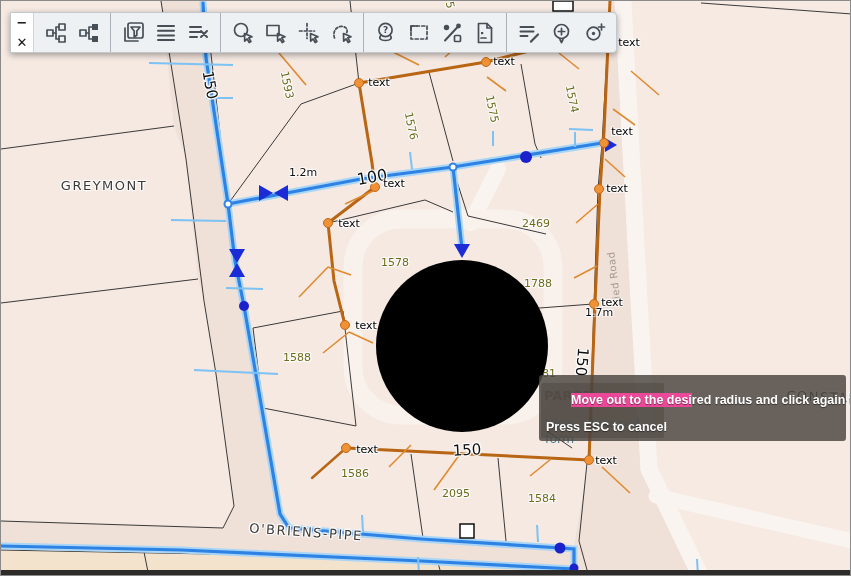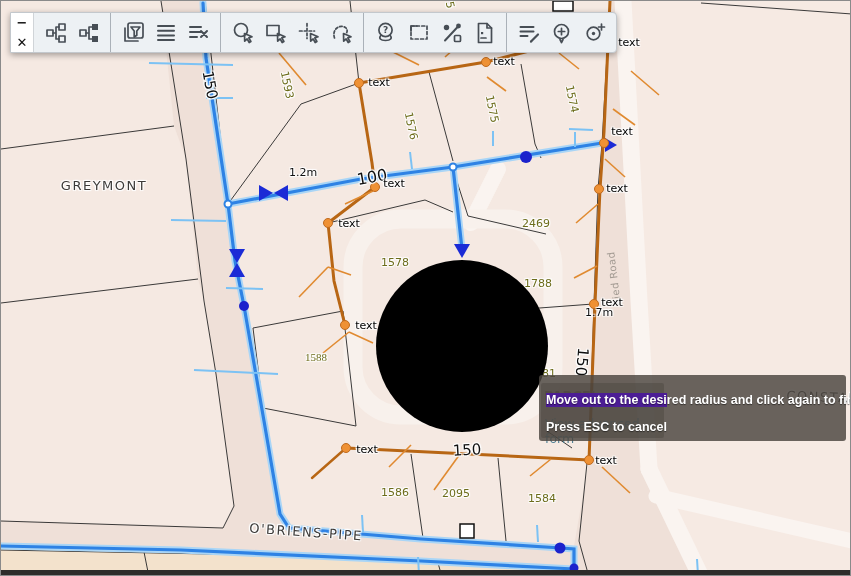--- a/index.html
+++ b/index.html
@@ -36,21 +36,21 @@
   
   #popup-ghost{position:absolute;left:540px;top:382px;width:123px;height:55px;z-index:38;
                background:rgba(22,20,17,.38);border-radius:2px;}
   #popup-ghost .ptitle{position:absolute;left:3px;top:5px;font-size:13px;font-weight:bold;color:#6b5d50;}
   #popup-ghost .plink{position:absolute;left:4px;top:33px;font-size:12.5px;color:#4e7f93;text-decoration:none;}
   #tooltip{position:absolute;left:538px;top:374px;width:307px;height:66px;z-index:40;
            background:rgba(77,72,66,.84);border-radius:3px;color:#fff;font-size:12.5px;font-weight:bold;
            font-family:"Liberation Sans","DejaVu Sans",sans-serif;}
   #tooltip .tl{position:absolute;left:7px;white-space:nowrap;text-shadow:0 1px 1px rgba(0,0,0,.5);}
   #tooltip .l1{top:3px;} #tooltip .l2{top:18px;} #tooltip .l3{top:45px;}
-  #tooltip .hl{background:#4c1d95;}
+  #tooltip .hl{background:#ec4899;margin-left:25px;}
 </style>
 </head>
 <body>
 
 <div id="app">
 
   <div>
   <svg id="map-base" width="851" height="576" viewBox="0 0 851 576">
 
     <g fill="#f5e9e2" stroke="none">
@@ -210,22 +210,22 @@
       <span class="lbl measure halo" style="left: 598px; top: 273px; --r: 0deg;">1.7m</span>
       <span class="lbl parcel halo" style="left: 286px; top: 84px; --r: 78deg;">1593</span>
       <span class="lbl parcel halo" style="left: 410px; top: 125px; --r: 78deg;">1576</span>
       <span class="lbl parcel halo" style="left: 491px; top: 108px; --r: 78deg;">1575</span>
       <span class="lbl parcel halo" style="left: 571px; top: 98px; --r: 78deg;">1574</span>
       <span class="lbl parcel halo" style="left: 449px; top: 4px; --r: 78deg;">5</span>
       <span class="lbl parcel halo" style="left: 535px; top: 222px; --r: 0deg;">2469</span>
       <span class="lbl parcel halo" style="left: 537px; top: 282px; --r: 0deg;">1788</span>
       <span class="lbl parcel halo" style="left: 541px; top: 372px; --r: 0deg;">1581</span>
       <span class="lbl parcel halo" style="left: 382px; top: 261px; margin-left: 12px; --r: 0deg;">1578</span>
-      <span class="lbl parcel halo" style="left: 315px; top: 356px; font-family: Liberation Serif, serif; --r: 0deg;">1588</span>
-      <span class="lbl parcel halo" style="left: 354px; top: 491px; margin-left: 40px; --r: 0deg;">1586</span>
+      <span class="lbl parcel halo" style="left: 296px; top: 356px; --r: 0deg;">1588</span>
+      <span class="lbl parcel halo" style="left: 354px; top: 472px; --r: 0deg;">1586</span>
       <span class="lbl parcel halo" style="left: 455px; top: 492px; --r: 0deg;">2095</span>
       <span class="lbl parcel halo" style="left: 541px; top: 497px; --r: 0deg;">1584</span>
       <span class="lbl node halo" style="left: 628px; top: 41px; --r: 0deg;">text</span>
       <span class="lbl node halo" style="left: 378px; top: 81px; --r: 0deg;">text</span>
       <span class="lbl node halo" style="left: 503px; top: 60px; --r: 0deg;">text</span>
       <span class="lbl node halo" style="left: 621px; top: 130px; --r: 0deg;">text</span>
       <span class="lbl node halo" style="left: 616px; top: 187px; --r: 0deg;">text</span>
       <span class="lbl node halo" style="left: 611px; top: 301px; --r: 0deg;">text</span>
       <span class="lbl node halo" style="left: 393px; top: 182px; --r: 0deg;">text</span>
       <span class="lbl node halo" style="left: 348px; top: 222px; --r: 0deg;">text</span>

